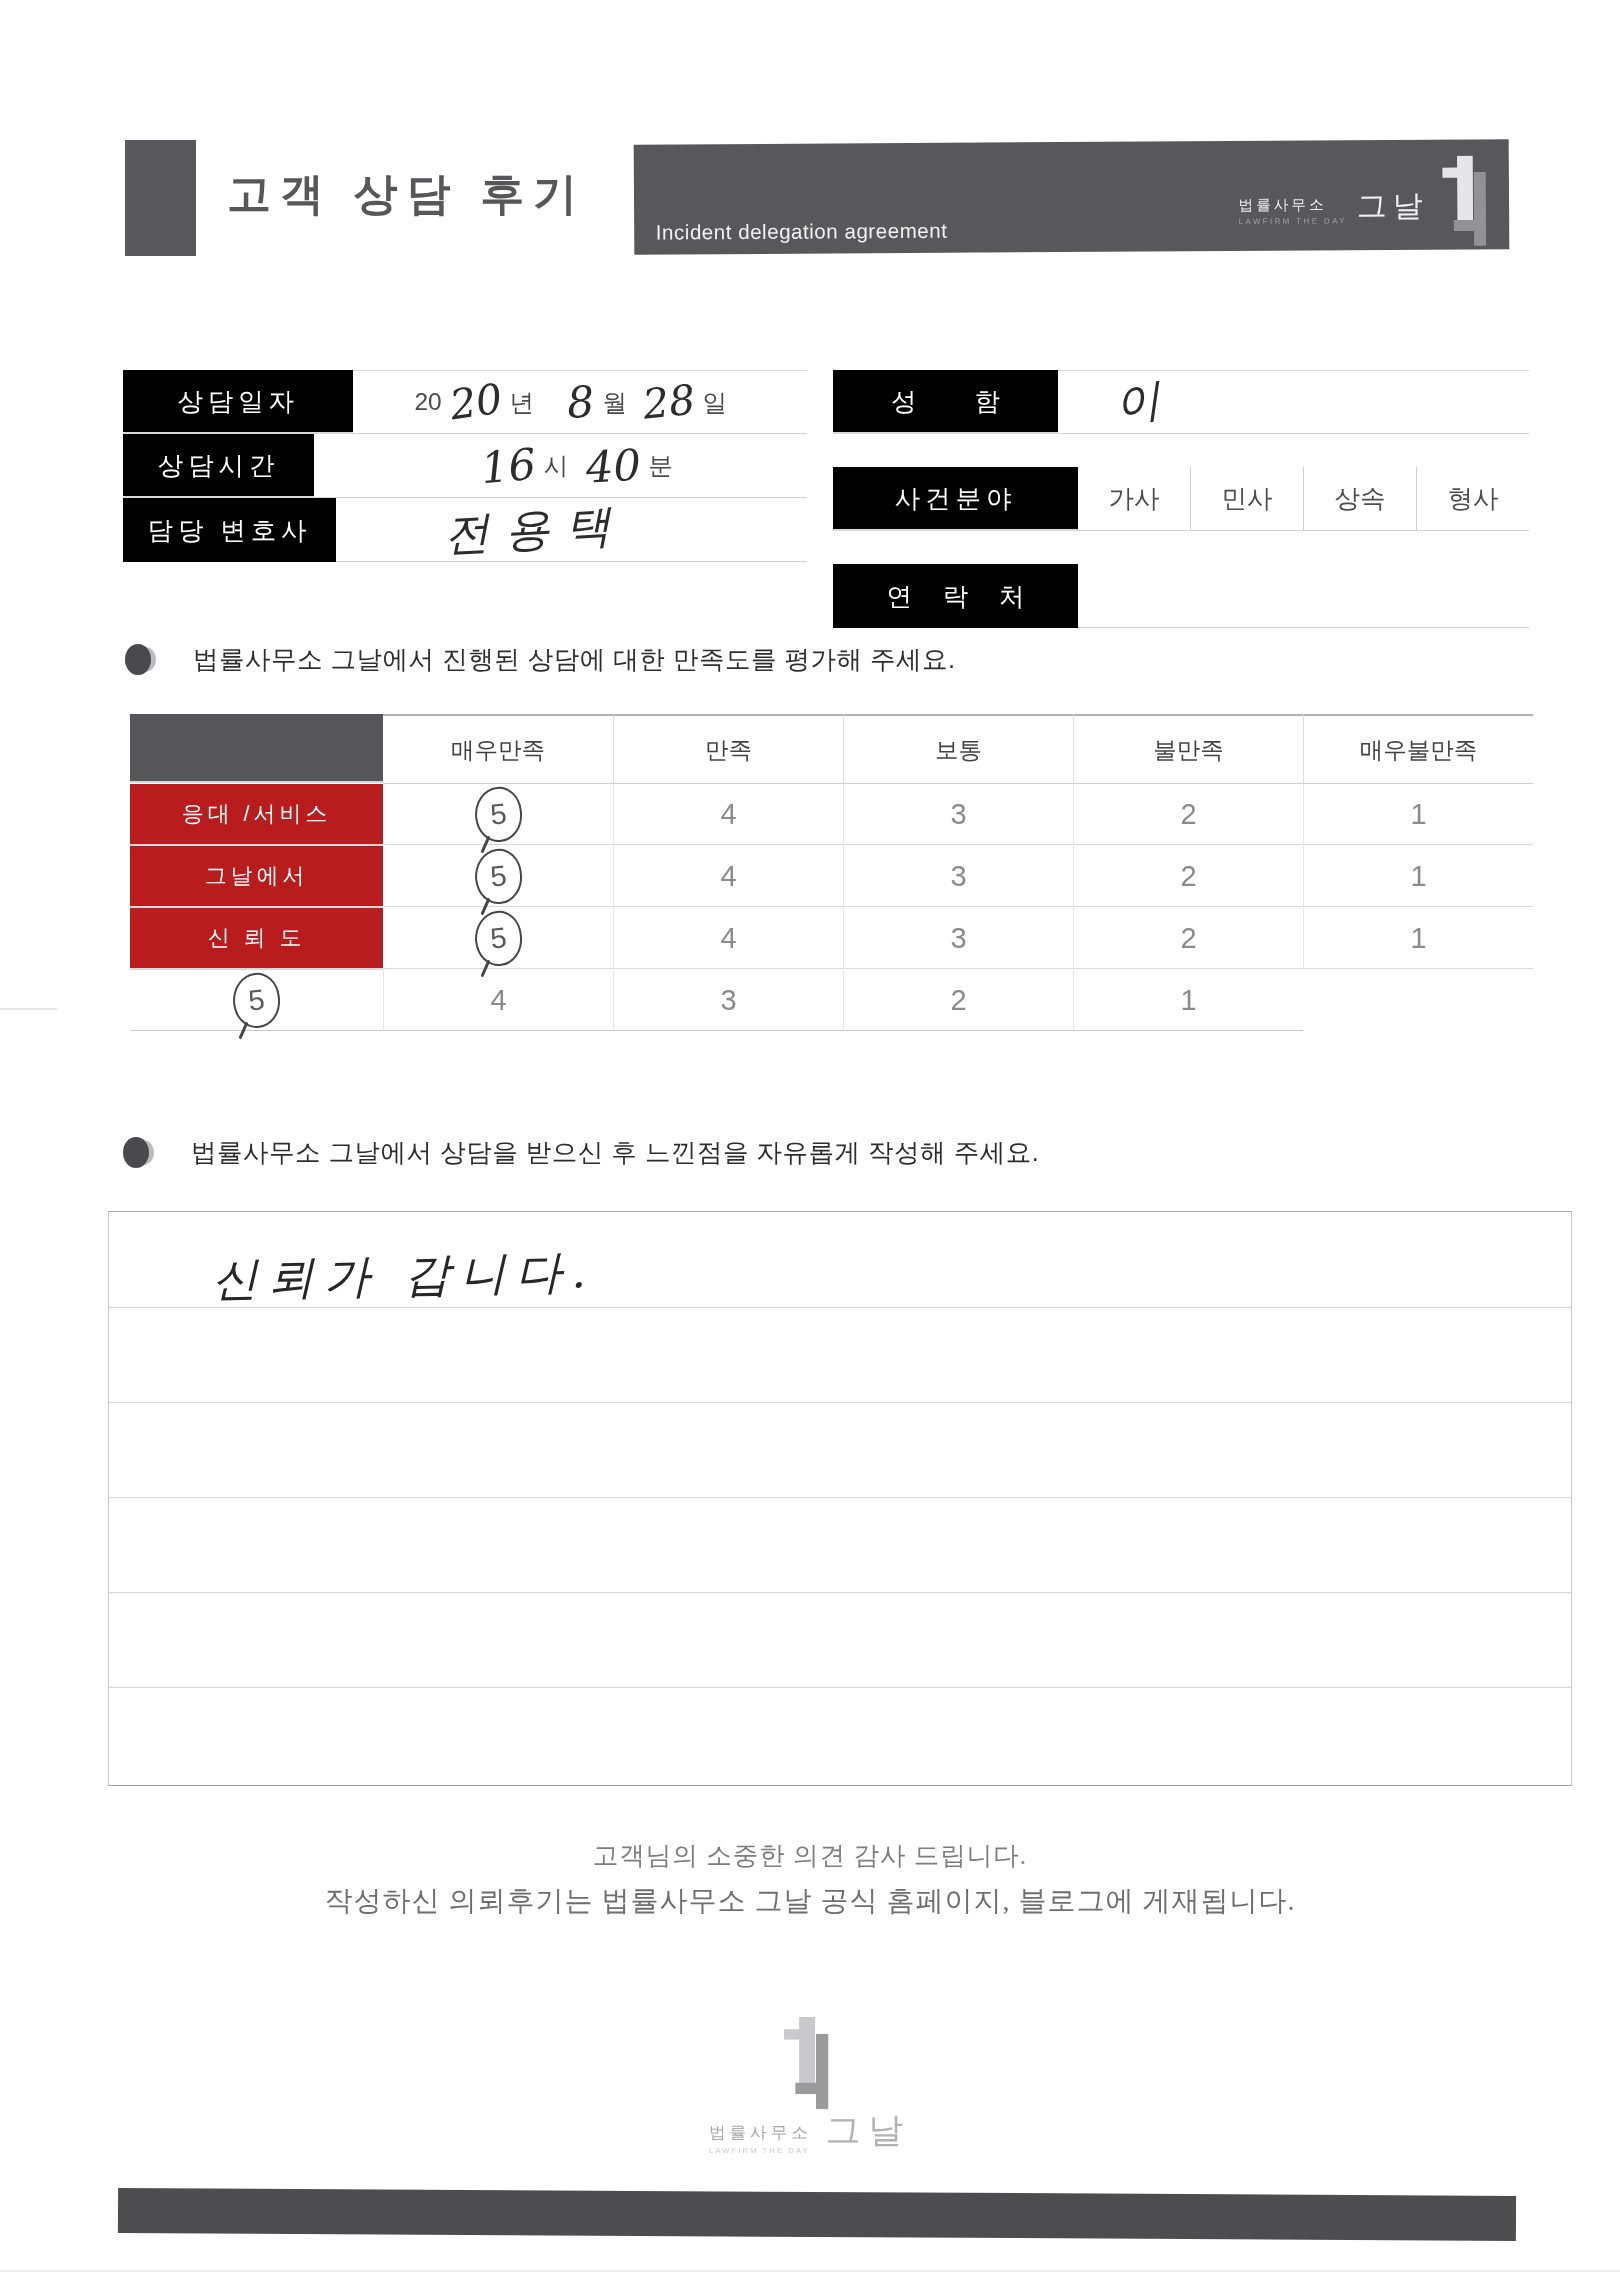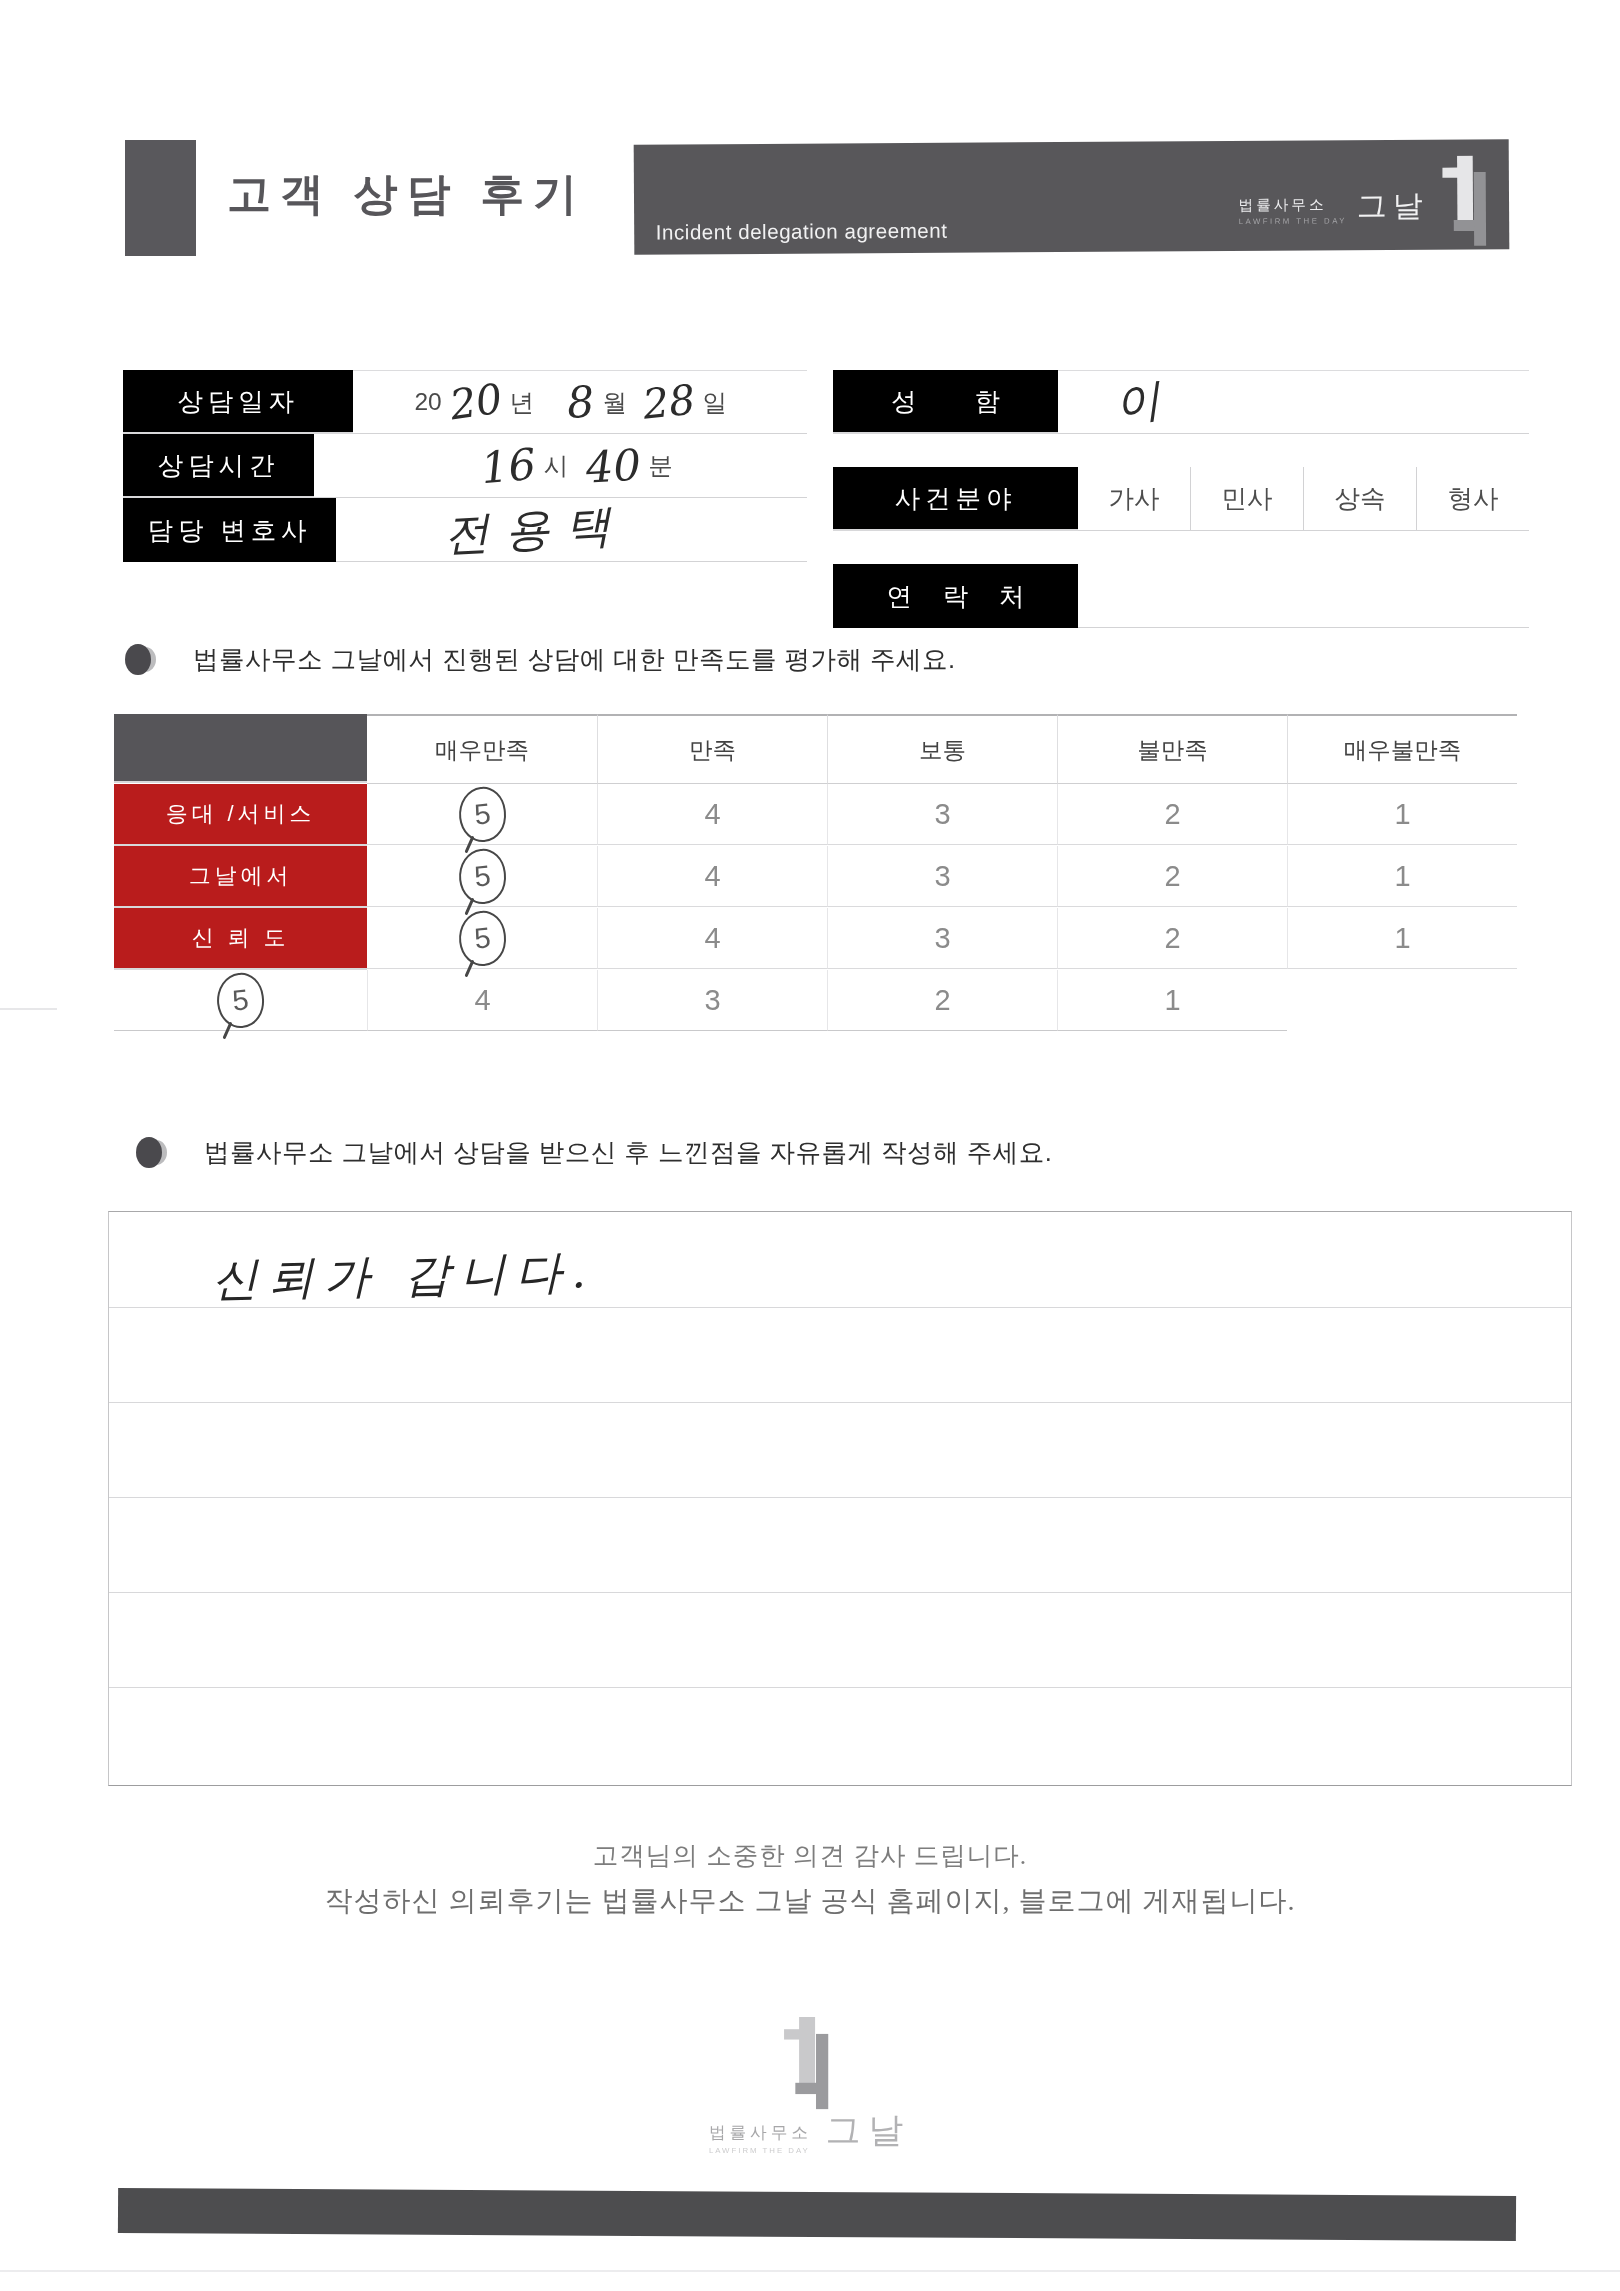--- a/index.html
+++ b/index.html
@@ -48,21 +48,21 @@
   .case-cell:first-child{border-left:none;}
 
   
   .prompt{display:flex;align-items:center;gap:39px;}
   .bullet{position:relative;width:29px;height:31px;flex:0 0 auto;}
   .bullet .back{position:absolute;left:9.8px;top:2.9px;width:21.6px;height:25.5px;border-radius:50%;background:#bcbcbe;}
   .bullet .front{position:absolute;left:0;top:0;width:25.5px;height:31px;border-radius:50%;background:#4a494d;}
   .prompt-text{font-size:25.5px;color:#2e2e2e;letter-spacing:0.5px;}
 
   
-  .sat-table{left:114px;top:714px;width:1405px;display:grid;
+  .sat-table{left:130px;top:714px;width:1405px;display:grid;
     grid-template-columns:253px repeat(5,230px);}
   .sat-corner{background:#565559;border-bottom:2px solid #d8d8da;height:67px;}
   .sat-head{height:67px;display:flex;align-items:center;justify-content:center;
     font-size:23.5px;color:#424242;border-top:2px solid #b2b2b4;border-bottom:1px solid #cfcfd1;
     border-left:1px solid #dedee0;}
   .sat-head.first{border-left:none;}
   .sat-label{background:#b91c1c;color:#ffffff;display:flex;align-items:center;justify-content:center;
     font-size:22px;letter-spacing:3.9px;height:60px;border-bottom:2px solid #d8d8da;}
   .sat-label.last{border-bottom:none;}
   .sat-cell{height:60px;display:flex;align-items:center;justify-content:center;
@@ -231,21 +231,21 @@
       <span class="circle5">
         <span>5</span>
       </span>
     </div>
   <div class="sat-cell lastrow">4</div>
   <div class="sat-cell lastrow">3</div>
   <div class="sat-cell lastrow">2</div>
   <div class="sat-cell lastrow">1</div>
 </div>
 
-<div class="abs prompt" style="left:136px;top:1135px;justify-content:center;">
+<div class="abs prompt" style="left:123px;top:1135px;justify-content:center;">
   <span class="bullet">
       <span class="back"></span>
       <span class="front"></span>
     </span>
   <span class="prompt-text">법률사무소 그날에서 상담을 받으신 후 느낀점을 자유롭게 작성해 주세요.</span>
 </div>
 
 <div class="abs feedback-box">
   <div class="rule-line" style="top:95px;"></div>
   <div class="rule-line" style="top:190px;"></div>

